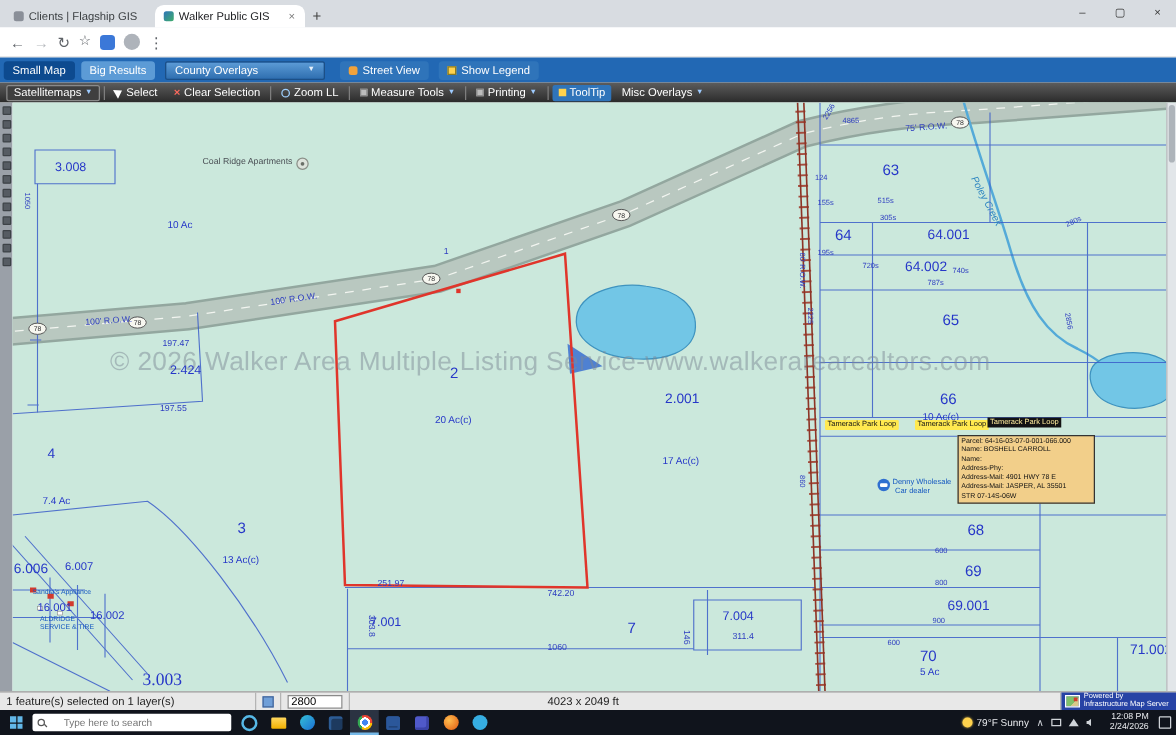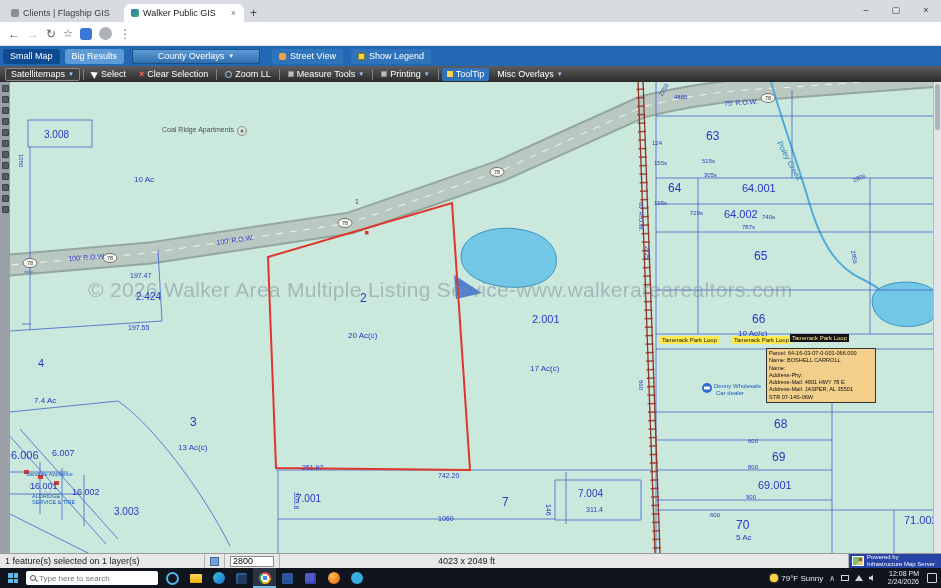--- a/index.html
+++ b/index.html
@@ -29,21 +29,21 @@
   .urltext{font-size:10px;color:#202124;white-space:nowrap;}
   .star{font-size:11px;}
   .extbadge{width:12px;height:12px;border-radius:3px;background:#3b78d8;flex:none;}
   .avatar{width:13px;height:13px;border-radius:50%;background:#aeb3ba;flex:none;}
 
   
   .tb-blue{position:absolute;top:46px;left:0;right:0;height:20px;background:#2268b4;display:flex;align-items:center;font-size:9px;color:#fff;}
   .tb-blue button, .dd-county{border:0;color:#fff;font-size:9px;height:15px;display:flex;align-items:center;gap:4px;padding:0 7px;border-radius:3px;}
   .btn-dark{background:#0d4a8f;border:1px solid #0a3a70;margin-left:3px;}
   .btn-active{background:#5c9bd6;border:1px solid #bcd8f2;margin-left:5px;}
-  .dd-county{width:128px;margin-left:8px;background:linear-gradient(#5c9bd6,#2f6fb0);border:1px solid #1c4f86;border-radius:2px;justify-content:center;}
+  .dd-county{width:128px;margin-left:8px;background:linear-gradient(#5c9bd6,#2f6fb0);border:1px solid #1c4f86;border-radius:2px;justify-content:space-between;}
   .dd-arr{font-size:6px;color:#e6f0fa;}
   .btn-blue{background:#2f74ba;border:1px solid #6aa2d8;}
   .btn-blue.sv{margin-left:12px;}
   .btn-blue.leg{margin-left:8px;}
   .ic-sv{width:7px;height:7px;background:#f2a33c;border-radius:2px;}
   .ic-leg{width:7px;height:7px;background:#ffd24d;border:1px solid #8a7b20;}
 
   
   .tb-dark{position:absolute;top:66px;left:0;right:0;height:16px;background:linear-gradient(#5d5d5d,#2a2a2a);display:flex;align-items:center;gap:3px;padding:0 5px;color:#fff;font-size:9px;}
   .td-item{display:flex;align-items:center;gap:3px;padding:0 5px;height:13px;white-space:nowrap;}
@@ -88,21 +88,21 @@
   .sb-powered{width:92px;background:#2743a5;color:#fff;display:flex;align-items:center;gap:3px;padding:0 3px;}
   .ms-logo{width:12px;height:10px;background:linear-gradient(135deg,#7fc06a 60%,#d8c98a 60%);border:1px solid #fff;flex:none;position:relative;}
   .ms-logo::after{content:"";position:absolute;right:1px;top:1px;width:3px;height:3px;background:#d23a2e;}
   .pw-lines{font-size:6px;line-height:1.15;}
 
   
   .taskbar{position:absolute;left:0;right:0;bottom:0;height:20px;background:#10141c;display:flex;align-items:center;color:#e8eaed;}
   .tb-start{width:26px;display:flex;justify-content:center;align-items:center;height:100%;}
   .win-logo{width:10px;height:10px;display:grid;grid-template-columns:1fr 1fr;gap:1px;}
   .win-logo i{background:#62b7e8;display:block;}
-  .tb-search{width:132px;height:14px;background:#fff;border-radius:2px;display:flex;align-items:center;gap:3px;padding:0 4px;margin-right:3px;}
+  .tb-search{width:159px;height:14px;background:#fff;border-radius:2px;display:flex;align-items:center;gap:15px;padding:0 4px;margin-right:3px;}
   .srch-ic{width:6px;height:6px;border:1px solid #555;border-radius:50%;position:relative;flex:none;}
   .srch-ic::after{content:"";position:absolute;width:3px;height:1px;background:#555;transform:rotate(45deg);right:-3px;bottom:-1px;}
   .tb-search input{border:0;outline:0;font-size:8px;width:100%;color:#333;background:transparent;padding:0;}
   .apps{display:flex;height:100%;}
   .app{width:23px;height:100%;display:flex;align-items:center;justify-content:center;}
   .app.active{background:#2b3342;box-shadow:inset 0 -2px 0 #76b9e8;}
   .app-cortana::before{content:"";width:9px;height:9px;border:2px solid #56b8e6;border-radius:50%;}
   .app-file-explorer::before{content:"";width:12px;height:9px;background:linear-gradient(#ffd75e,#f0b000);border-radius:1px;}
   .app-edge::before{content:"";width:12px;height:12px;border-radius:50%;background:linear-gradient(135deg,#35c1d7,#1b6fd4);}
   .app-outlook::before{content:"";width:11px;height:11px;border-radius:2px;background:#1d3a5f;box-shadow:inset 2px 2px 0 #2d5c94;}
@@ -321,21 +321,21 @@
           <span class="ml num" style="left: 522px; top: 232px; font-size: 11px;">2.001</span>
           <span class="ml num" style="left: 520px; top: 283px; font-size: 8px;">17 Ac(c)</span>
           <span class="ml num" style="left: 180px; top: 334px; font-size: 12px;">3</span>
           <span class="ml num" style="left: 168px; top: 362px; font-size: 8px;">13 Ac(c)</span>
           <span class="ml num" style="left: 28px; top: 276px; font-size: 11px;">4</span>
           <span class="ml num" style="left: 24px; top: 315px; font-size: 8px;">7.4 Ac</span>
           <span class="ml num" style="left: 1px; top: 368px; font-size: 11px;">6.006</span>
           <span class="ml num" style="left: 42px; top: 367px; font-size: 9px;">6.007</span>
           <span class="ml num" style="left: 20px; top: 400px; font-size: 9px;">16.001</span>
           <span class="ml num" style="left: 62px; top: 406px; font-size: 9px;">16.002</span>
-          <span class="ml num" style="left: 104px; top: 425px; font-size: 10px;">3.003</span>
+          <span class="ml num" style="left: 104px; top: 456px; font-size: 14px; font-family: Liberation Serif, serif;">3.003</span>
           <span class="ml blue-poi" style="left: 16px; top: 390px; font-size: 5.5px;">Sandra's Appliance</span>
           <span class="ml blue-poi" style="left: 22px; top: 412px; font-size: 5.5px;">ALDRIDGE</span>
           <span class="ml blue-poi" style="left: 22px; top: 418px; font-size: 5.5px;">SERVICE &amp; TIRE</span>
           <span class="ml num" style="left: 286px; top: 412px; font-size: 10px;">7.001</span>
           <span class="ml num" style="left: 492px; top: 414px; font-size: 12px;">7</span>
           <span class="ml num" style="left: 568px; top: 407px; font-size: 10px;">7.004</span>
           <span class="ml dim" style="left: 576px; top: 424px; font-size: 7px;">311.4</span>
           <span class="ml dim" style="left: 292px; top: 382px; font-size: 7px;">251.97</span>
           <span class="ml dim" style="left: 428px; top: 390px; font-size: 7px;">742.20</span>
           <span class="ml dim" style="left: 428px; top: 433px; font-size: 7px;">1060</span>

